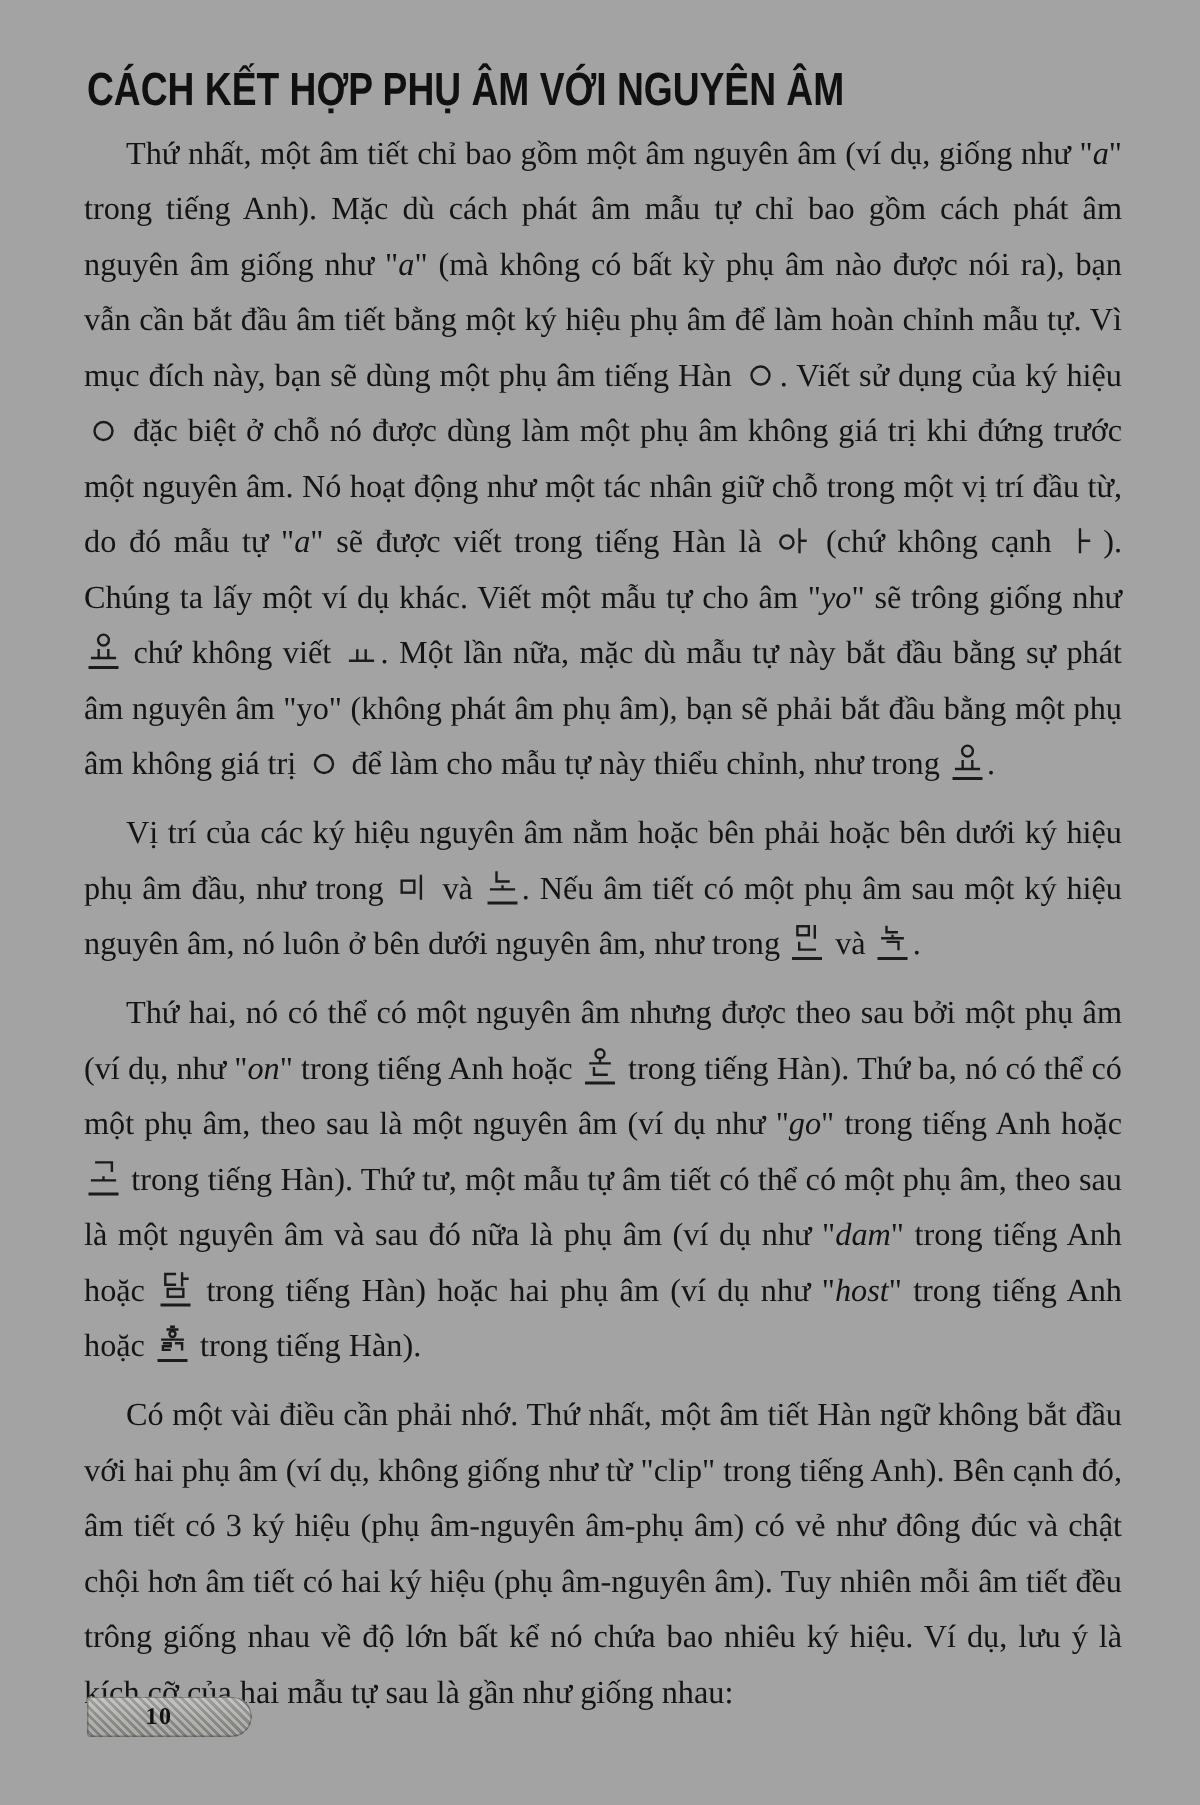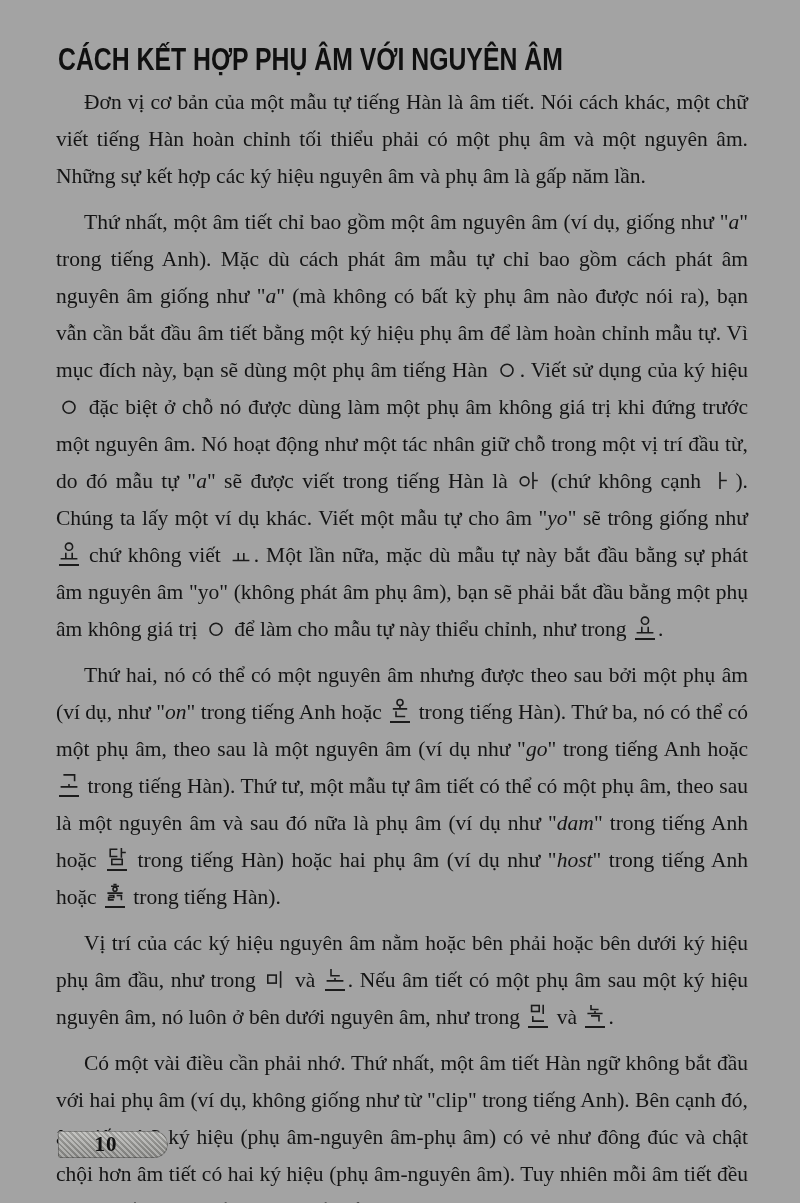--- a/index.html
+++ b/index.html
@@ -71,77 +71,76 @@
       linear-gradient(180deg, #b3b3b0 0%, #9a9a97 55%, #8c8c89 100%);
     border-radius: 2px 14px 14px 2px;
     box-shadow: inset 0 0 0 1px rgba(60,60,60,0.45);
     display: flex;
     align-items: center;
     justify-content: center;
   }
   .page-tab span {
     font-family: "Liberation Serif", serif;
     font-weight: bold;
-    font-size: 21px;
+    font-size: 16px;
     color: #111;
     margin-right: 14px;
     letter-spacing: 1px;
   }
 </style>
 </head>
 <body>
 
 <div class="page">
   <h1 class="title">CÁCH KẾT HỢP PHỤ ÂM VỚI NGUYÊN ÂM</h1>
 
   <div class="content">
-    <p><span>Đơn vị cơ bản của một mẫu tự tiếng Hàn là âm tiết. Nói cách khác, một chữ viết tiếng Hàn hoàn chỉnh tối thiểu phải có một phụ âm và một nguyên âm. Những sự kết hợp các ký hiệu nguyên âm và phụ âm là gấp năm lần.</span></p>
     <p><span>Thứ nhất, một âm tiết chỉ bao gồm một âm nguyên âm (ví dụ, giống như "</span><span class="it">a</span><span>" trong tiếng Anh). Mặc dù cách phát âm mẫu tự chỉ bao gồm cách phát âm nguyên âm giống như "</span><span class="it">a</span><span>" (mà không có bất kỳ phụ âm nào được nói ra), bạn vẫn cần bắt đầu âm tiết bằng một ký hiệu phụ âm để làm hoàn chỉnh mẫu tự. Vì mục đích này, bạn sẽ dùng một phụ âm tiếng Hàn </span><span class="kr"><svg viewBox="0 0 100 100">
             <circle cx="50" cy="54" r="30"></circle>
           </svg></span><span>. Viết sử dụng của ký hiệu </span><span class="kr"><svg viewBox="0 0 100 100">
             <circle cx="50" cy="54" r="30"></circle>
           </svg></span><span> đặc biệt ở chỗ nó được dùng làm một phụ âm không giá trị khi đứng trước một nguyên âm. Nó hoạt động như một tác nhân giữ chỗ trong một vị trí đầu từ, do đó mẫu tự "</span><span class="it">a</span><span>" sẽ được viết trong tiếng Hàn là </span><span class="kr"><svg viewBox="0 0 100 100">
             <circle cx="28" cy="54" r="22"></circle>
             <path d="M70 8 V92 M70 50 H94"></path>
           </svg></span><span> (chứ không cạnh </span><span class="kr"><svg viewBox="0 0 100 100">
             <path d="M40 8 V92 M40 50 H74"></path>
           </svg></span><span>). Chúng ta lấy một ví dụ khác. Viết một mẫu tự cho âm "</span><span class="it">yo</span><span>" sẽ trông giống như </span><span class="kr ul"><svg viewBox="0 0 100 100">
             <circle cx="50" cy="26" r="18"></circle>
             <path d="M8 86 H92 M34 56 V86 M66 56 V86"></path>
           </svg></span><span> chứ không viết </span><span class="kr"><svg viewBox="0 0 100 100">
             <path d="M8 80 H92 M36 42 V80 M64 42 V80"></path>
           </svg></span><span>. Một lần nữa, mặc dù mẫu tự này bắt đầu bằng sự phát âm nguyên âm "yo" (không phát âm phụ âm), bạn sẽ phải bắt đầu bằng một phụ âm không giá trị </span><span class="kr"><svg viewBox="0 0 100 100">
             <circle cx="50" cy="54" r="30"></circle>
           </svg></span><span> để làm cho mẫu tự này thiểu chỉnh, như trong </span><span class="kr ul"><svg viewBox="0 0 100 100">
             <circle cx="50" cy="26" r="18"></circle>
             <path d="M8 86 H92 M34 56 V86 M66 56 V86"></path>
           </svg></span><span>.</span></p>
+    <p><span>Vị trí của các ký hiệu nguyên âm nằm hoặc bên phải hoặc bên dưới ký hiệu phụ âm đầu, như trong </span><span class="kr"><svg viewBox="0 0 100 100">
+            <rect x="14" y="28" width="42" height="40"></rect>
+            <path d="M78 8 V92"></path>
+          </svg></span><span> và </span><span class="kr ul"><svg viewBox="0 0 100 100">
+            <path d="M30 12 V46 H74 M50 58 V72 M8 72 H92"></path>
+          </svg></span><span>. Nếu âm tiết có một phụ âm sau một ký hiệu nguyên âm, nó luôn ở bên dưới nguyên âm, như trong </span><span class="kr ul"><svg viewBox="0 0 100 100">
+            <rect x="18" y="10" width="38" height="30"></rect>
+            <path d="M76 6 V52 M24 62 V88 H80"></path>
+          </svg></span><span> và </span><span class="kr ul"><svg viewBox="0 0 100 100">
+            <path d="M30 8 V30 H68 M50 38 V50 M12 50 H88 M30 62 H70 V90"></path>
+          </svg></span><span>.</span></p>
     <p><span>Thứ hai, nó có thể có một nguyên âm nhưng được theo sau bởi một phụ âm (ví dụ, như "</span><span class="it">on</span><span>" trong tiếng Anh hoặc </span><span class="kr ul"><svg viewBox="0 0 100 100">
             <circle cx="50" cy="20" r="15"></circle>
             <path d="M50 38 V52 M14 52 H86 M30 64 V90 H76"></path>
           </svg></span><span> trong tiếng Hàn). Thứ ba, nó có thể có một phụ âm, theo sau là một nguyên âm (ví dụ như "</span><span class="it">go</span><span>" trong tiếng Anh hoặc </span><span class="kr ul"><svg viewBox="0 0 100 100">
             <path d="M22 12 H78 V44 M50 58 V72 M8 72 H92"></path>
           </svg></span><span> trong tiếng Hàn). Thứ tư, một mẫu tự âm tiết có thể có một phụ âm, theo sau là một nguyên âm và sau đó nữa là phụ âm (ví dụ như "</span><span class="it">dam</span><span>" trong tiếng Anh hoặc </span><span class="kr ul"><svg viewBox="0 0 100 100">
             <path d="M52 14 H16 V50 H52 M72 8 V56 M72 30 H94"></path>
             <rect x="24" y="64" width="52" height="26"></rect>
           </svg></span><span> trong tiếng Hàn) hoặc hai phụ âm (ví dụ như "</span><span class="it">host</span><span>" trong tiếng Anh hoặc </span><span class="kr ul"><svg viewBox="0 0 100 100">
             <path d="M42 5 H58 M30 14 H70"></path>
             <circle cx="50" cy="29" r="10"></circle>
             <path d="M12 48 H88 M18 60 H44 V70 H18 V82 H44 M58 60 H82 V84"></path>
           </svg></span><span> trong tiếng Hàn).</span></p>
-    <p><span>Vị trí của các ký hiệu nguyên âm nằm hoặc bên phải hoặc bên dưới ký hiệu phụ âm đầu, như trong </span><span class="kr"><svg viewBox="0 0 100 100">
-            <rect x="14" y="28" width="42" height="40"></rect>
-            <path d="M78 8 V92"></path>
-          </svg></span><span> và </span><span class="kr ul"><svg viewBox="0 0 100 100">
-            <path d="M30 12 V46 H74 M50 58 V72 M8 72 H92"></path>
-          </svg></span><span>. Nếu âm tiết có một phụ âm sau một ký hiệu nguyên âm, nó luôn ở bên dưới nguyên âm, như trong </span><span class="kr ul"><svg viewBox="0 0 100 100">
-            <rect x="18" y="10" width="38" height="30"></rect>
-            <path d="M76 6 V52 M24 62 V88 H80"></path>
-          </svg></span><span> và </span><span class="kr ul"><svg viewBox="0 0 100 100">
-            <path d="M30 8 V30 H68 M50 38 V50 M12 50 H88 M30 62 H70 V90"></path>
-          </svg></span><span>.</span></p>
     <p><span>Có một vài điều cần phải nhớ. Thứ nhất, một âm tiết Hàn ngữ không bắt đầu với hai phụ âm (ví dụ, không giống như từ "clip" trong tiếng Anh). Bên cạnh đó, âm tiết có 3 ký hiệu (phụ âm-nguyên âm-phụ âm) có vẻ như đông đúc và chật chội hơn âm tiết có hai ký hiệu (phụ âm-nguyên âm). Tuy nhiên mỗi âm tiết đều trông giống nhau về độ lớn bất kể nó chứa bao nhiêu ký hiệu. Ví dụ, lưu ý là kích cỡ của hai mẫu tự sau là gần như giống nhau: </span></p>
   </div>
 
   <div class="page-tab">
     <span>10</span>
   </div>
 </div>
 
 </body></html>

